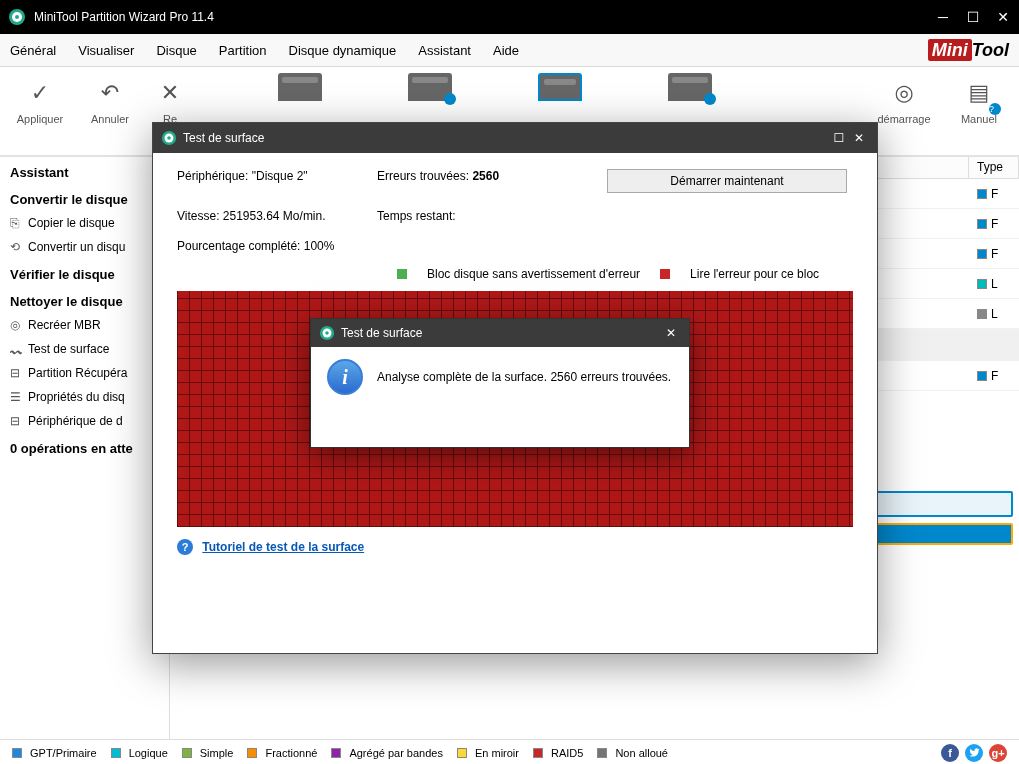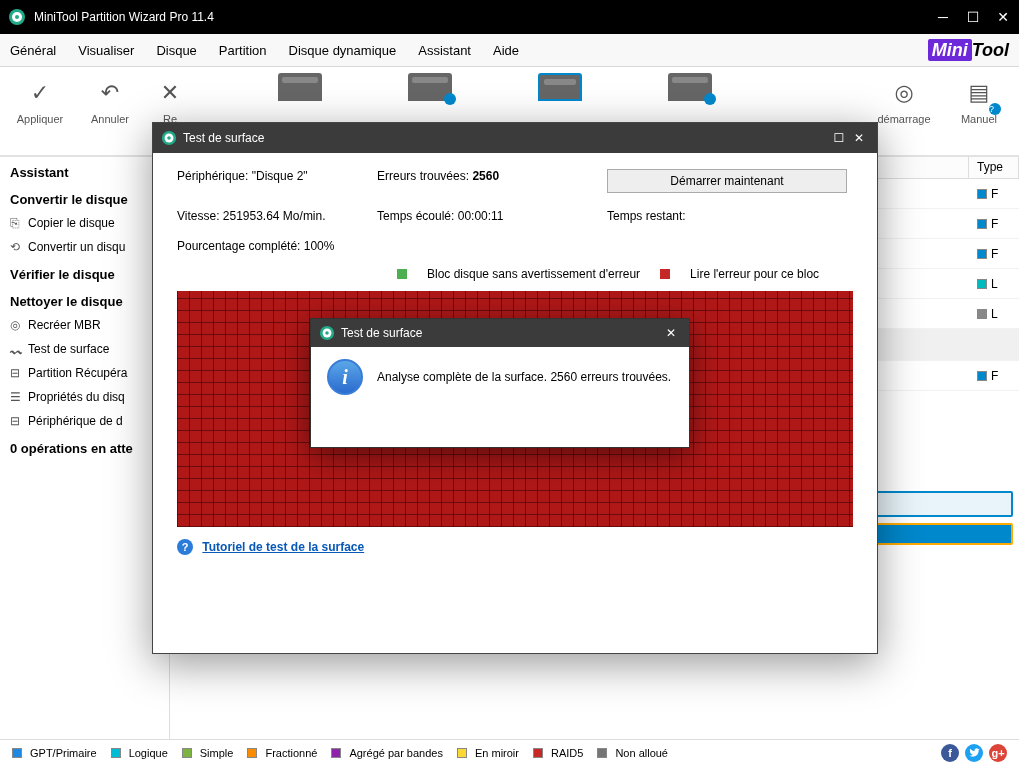--- a/index.html
+++ b/index.html
@@ -10,21 +10,21 @@
 .titlebar .logo { width: 18px; height: 18px; margin-right: 8px; display:flex;align-items:center;justify-content:center;}
 .titlebar .title { font-size: 12px; flex: 1; }
 .titlebar .winbtns { display: flex; gap: 14px; }
 .titlebar .winbtn { width: 16px; height: 16px; cursor: pointer; color: #fff; display:flex;align-items:center;justify-content:center;font-size:14px;}
 
 
 .menubar { height: 32px; background: #f8f8f8; border-bottom: 1px solid #d8d8d8; display: flex; align-items: center; padding: 16px 10px; gap: 22px; font-size: 13px; }
 .menubar .menu { cursor: pointer; }
 .menubar .spacer { flex: 1; }
 .brand { font-size: 18px; font-weight: bold; font-style: italic; }
-.brand .m { background:#6d28d9;color:#fff;padding:1px 4px;border-radius:2px;}
+.brand .m { background:#b91c1c;color:#fff;padding:1px 4px;border-radius:2px;}
 .brand .t { color:#000; }
 
 
 .toolbar { height: 90px; background: #fff; display: flex; align-items: flex-start; padding: 6px 10px 0; gap: 10px; border-bottom: 2px solid #e2e2e2; }
 .tool { display: flex; flex-direction: column; align-items: center; font-size: 11px; color: #555; cursor: pointer; width: 60px; }
 .tool .ticon { width: 40px; height: 40px; display:flex;align-items:center;justify-content:center;font-size:22px;color:#555;}
 .tool.large { width: 120px; }
 .toolgap { flex:1; }
 
 
@@ -276,21 +276,20 @@
     <span class="db">✕</span>
   </div>
   <div class="info">
     <div class="r">
       <div class="c1"><span>Périphérique:</span> <span>"Disque 2"</span></div>
       <div class="c2"><span>Erreurs trouvées:</span> <b>2560</b></div>
       <button class="btn">Démarrer maintenant</button>
     </div>
     <div class="r">
       <div class="c1"><span>Vitesse:</span> <span>251953.64 Mo/min.</span></div>
-      <div class="c2"><span>Temps écoulé:</span> <span>00:00:11</span></div>
       <div><span>Temps restant:</span></div>
     </div>
     <div class="r" style="margin-bottom:6px">
       <div class="c1" style="width:auto"><span>Pourcentage complété:</span> <span>100%</span></div>
     </div>
   </div>
   <div class="legend">
     <span style="width:200px"></span>
     <span class="lsq" style="background:#4caf50"></span>
     <span>Bloc disque sans avertissement d'erreur</span>

